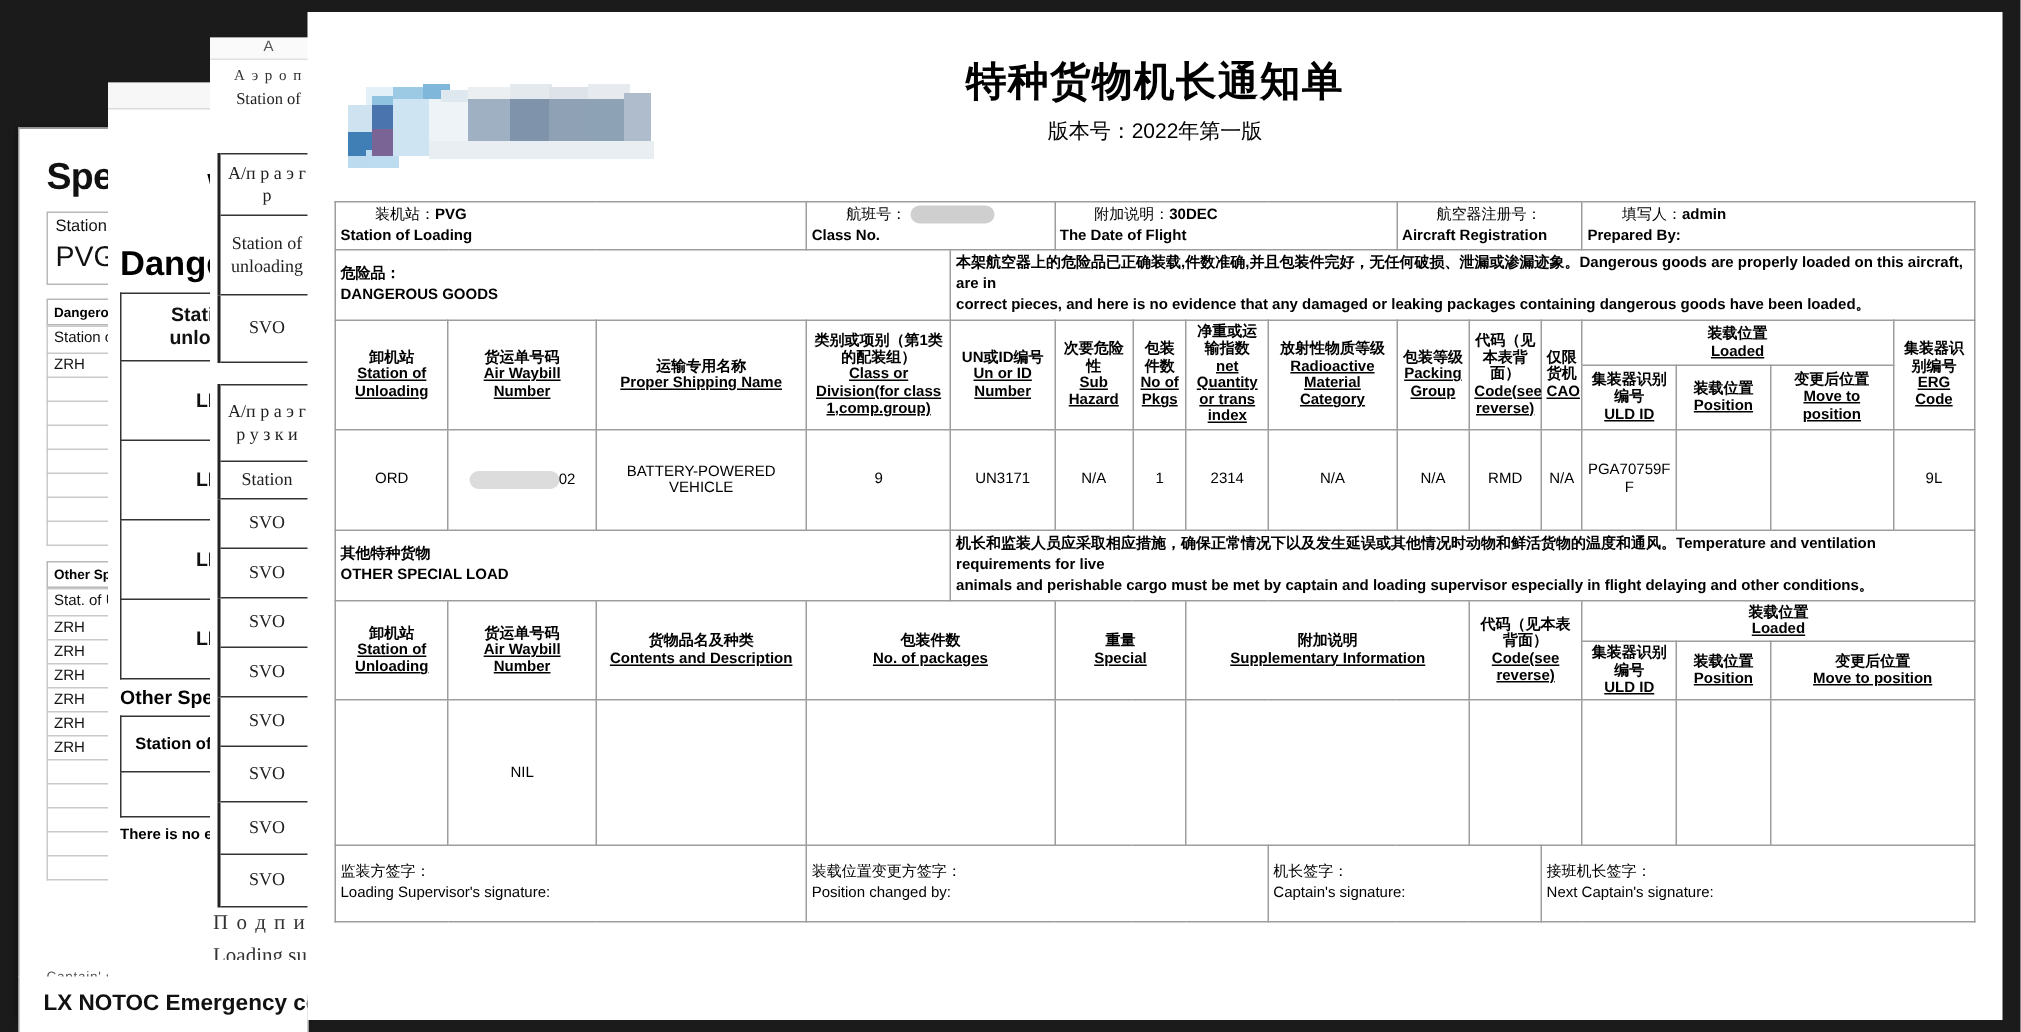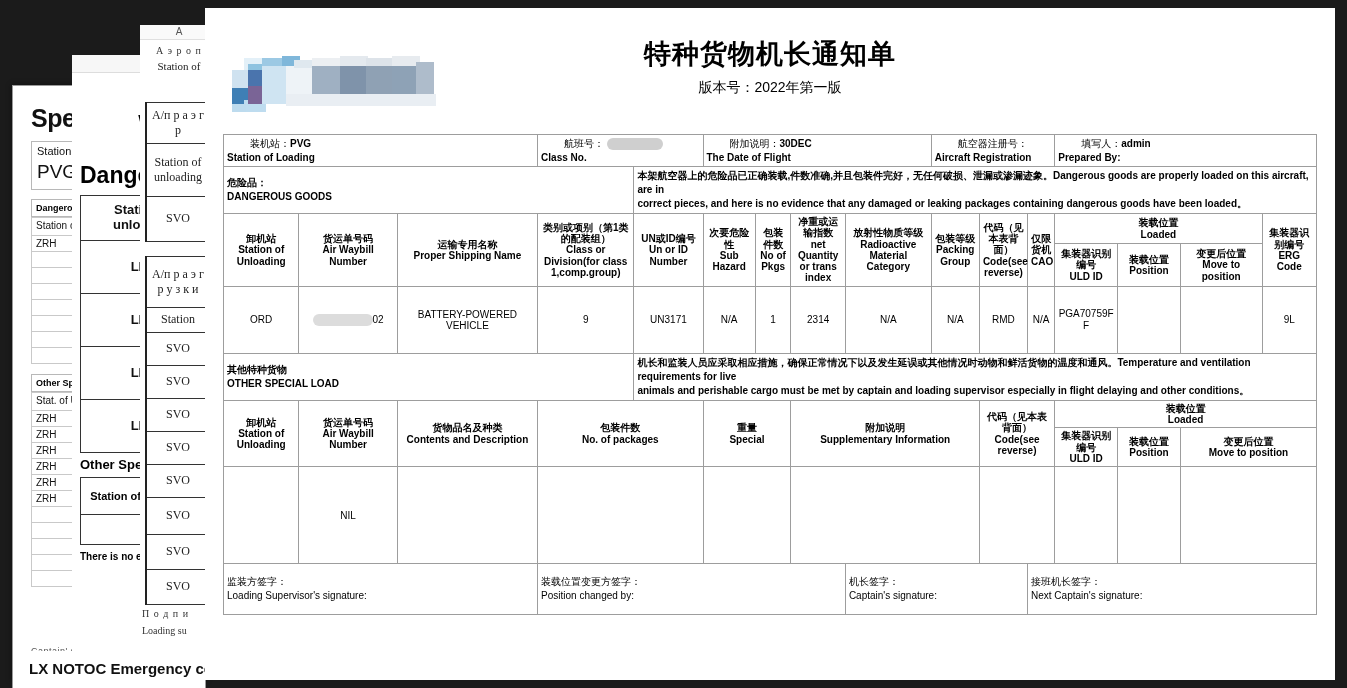--- a/index.html
+++ b/index.html
@@ -40,21 +40,21 @@
   #doc-layer-2 .b2-note{margin:6px 0 0 8px;font-size:10px;font-weight:bold;white-space:nowrap;}
 
   
   #doc-layer-3{left:140px;top:25px;width:78px;height:615px;}
   #doc-layer-3 .colhdr{text-align:center;font-size:10px;color:#555;padding:1px 0 2px;border-bottom:1px solid #e0e0e0;background:#fafafa;}
   #doc-layer-3 .ru{font-family:"Liberation Serif","DejaVu Serif",serif;font-size:10px;color:#333;text-align:center;letter-spacing:1px;padding:5px 2px 2px;}
   #doc-layer-3 .st{font-family:"Liberation Serif","DejaVu Serif",serif;font-size:11px;color:#222;text-align:center;padding:2px;line-height:1.25;}
   #doc-layer-3 .b3-tbl{border-collapse:collapse;width:66px;margin-left:5px;}
   #doc-layer-3 .b3-tbl td{border-top:1px solid #333;border-bottom:1px solid #333;border-left:2px solid #222;border-right:2px solid #222;
     font-family:"Liberation Serif","DejaVu Serif",serif;font-size:12px;text-align:center;color:#222;line-height:1.25;padding:3px 1px;}
-  #doc-layer-3 .ru-small{font-family:"Liberation Serif","DejaVu Serif",serif;font-size:10px;color:#333;padding:3px 2px;letter-spacing:1px;}
+  #doc-layer-3 .ru-small{font-family:"Liberation Serif","DejaVu Serif",serif;font-size:14px;color:#333;padding:3px 2px;letter-spacing:1px;}
 
   
   #num-gutter{position:absolute;left:200px;top:280px;width:14px;height:360px;}
   #num-gutter div{font-size:9px;color:#777;text-align:right;padding-right:2px;height:29px;line-height:29px;
     font-family:"Liberation Serif","DejaVu Serif",serif;}
 
   
   #notoc-doc{position:absolute;left:205px;top:8px;width:1130px;height:672px;background:#fff;}
   .header-wrap{position:relative;height:122px;}
   #brand-logo{position:absolute;left:27px;top:48px;width:200px;height:62px;}
@@ -66,21 +66,21 @@
   table.notoc{border-collapse:collapse;width:1094px;margin:4px auto 0 auto;table-layout:fixed;}
   table.notoc td{border:1px solid #9d9d9d;padding:2px 3px;vertical-align:middle;color:#000;font-size:10px;}
   .cn{font-weight:bold;}
   .en{font-weight:bold;}
   td.info{vertical-align:top;font-size:10.5px;line-height:1.35;padding:3px 5px;height:26px;}
   td.info .cn{font-weight:normal;margin-left:23px;}
   td.info .en{font-weight:bold;}
   td.banner{vertical-align:top;font-size:10.5px;line-height:1.4;padding:3px 5px;font-weight:bold;}
   td.colhead{text-align:center;font-size:9.5px;line-height:1.13;padding:3px 2px;font-weight:bold;}
   td.colhead .cn{display:block;font-weight:bold;}
-  td.colhead .en{display:block;font-weight:bold;}
+  td.colhead .en{display:block;font-weight:bold;text-decoration:underline;}
   td.datacell{text-align:center;font-size:10px;height:62px;font-weight:normal;}
   td.sig{vertical-align:top;font-size:10.5px;line-height:1.45;padding:5px 6px;height:46px;font-weight:normal;}
   .redact-awb{width:60px;height:12px;background:#dcdcdc;border-radius:7px;display:inline-block;vertical-align:middle;}
   .redact-flight{width:56px;height:12px;background:#cfcfcf;border-radius:6px;display:inline-block;vertical-align:middle;margin-left:3px;}
 </style>
 </head>
 <body>
 
 <div class="bg-doc bg-shadow" id="doc-layer-1">
   <div class="d1-title">Spec</div>

